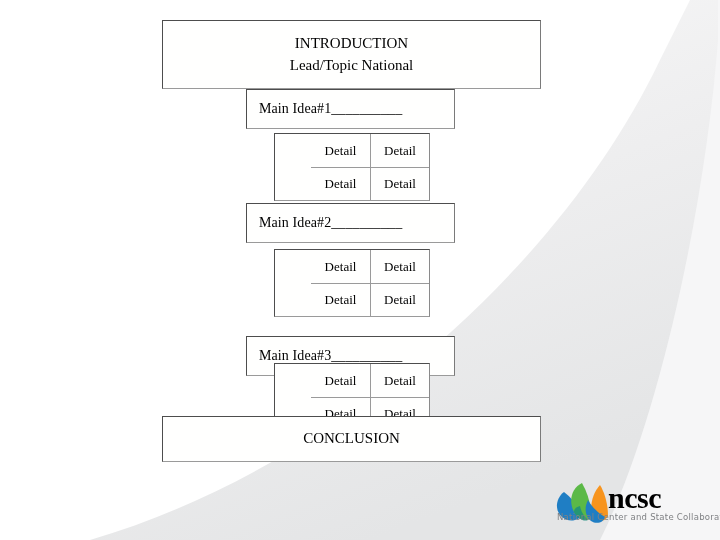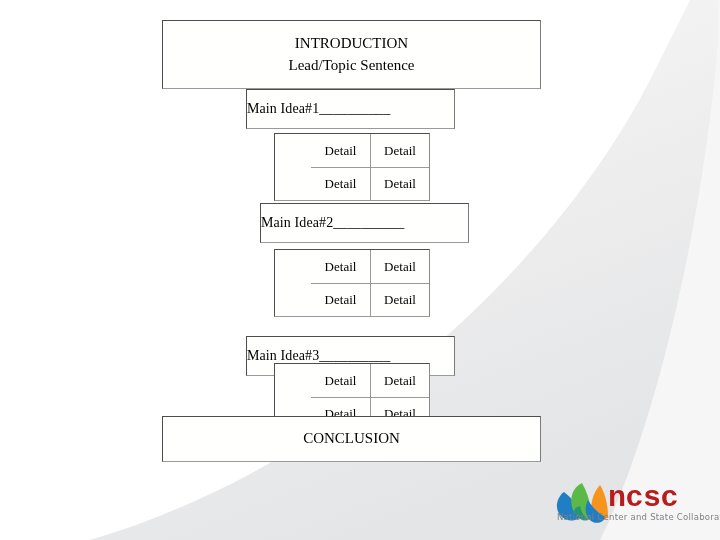--- a/index.html
+++ b/index.html
@@ -47,20 +47,21 @@
   #intro-box  { top: 20px;  height: 69px; justify-content: flex-start; padding-top: 12px; text-align: right; }
   #conclusion-box { top: 416px; height: 46px; }
 
   .main-idea-box {
     left: 246px;
     width: 209px;
     height: 40px;
     font-size: 14px;
     align-items: flex-start;
     justify-content: center;
+    padding-left: 12px;
   }
   .main-idea-box .mi-label { white-space: pre; letter-spacing: 0.1px; }
 
   .detail-table {
     position: absolute;
     left: 274px;
     width: 156px;
     box-sizing: border-box;
     border: 1px solid #4d4d4d;
     border-right-color: #8a8a8a;
@@ -87,25 +88,25 @@
     position: absolute;
     left: 548px;
     top: 476px;
     width: 168px;
     height: 52px;
   }
   #ncsc-wordmark {
     position: absolute;
     left: 608px;
     top: 481px;
-    font-family: Liberation Mono, monospace;
+    font-family: Liberation Serif, serif;
     font-size: 30px;
     font-weight: bold;
     letter-spacing: -0.5px;
-    color: #b91c1c;
+    color: #000000;
   }
   #ncsc-tagline {
     position: absolute;
     left: 557px;
     top: 512px;
     font-family: "DejaVu Sans", sans-serif;
     font-size: 8.5px;
     letter-spacing: 0.25px;
     color: #808285;
     white-space: nowrap;
@@ -123,34 +124,34 @@
         <stop offset="55%" stop-color="#eeeeef"></stop>
         <stop offset="100%" stop-color="#e4e5e6"></stop>
       </linearGradient>
     </defs>
     <path d="M 690 0 L 720 0 L 720 540 L 90 540 C 330 470 560 270 660 60 Z" fill="url(#swooshGrad)"></path>
     <path d="M 718 0 L 720 0 L 720 540 L 600 540 C 660 420 706 200 718 40 Z" fill="#f6f6f7"></path>
   </svg>
 
   <div class="flow-box band-box" id="intro-box">
     <div>INTRODUCTION</div>
-    <div>Lead/Topic Sentence</div>
+    <div>Lead/Topic National</div>
   </div>
 
   <div class="flow-box main-idea-box" style="top:89px;">
     <span class="mi-label">Main Idea#1__________</span>
   </div>
   <div class="detail-table" style="top:133px;">
     <div class="detail-cell col1 row1">Detail</div>
     <div class="detail-cell col2 row1">Detail</div>
     <div class="detail-cell col1 row2">Detail</div>
     <div class="detail-cell col2 row2">Detail</div>
   </div>
 
-  <div class="flow-box main-idea-box" style="top:203px;margin-left:14px;">
+  <div class="flow-box main-idea-box" style="top:203px;">
     <span class="mi-label">Main Idea#2__________</span>
   </div>
   <div class="detail-table" style="top:249px;">
     <div class="detail-cell col1 row1">Detail</div>
     <div class="detail-cell col2 row1">Detail</div>
     <div class="detail-cell col1 row2">Detail</div>
     <div class="detail-cell col2 row2">Detail</div>
   </div>
 
   <div class="flow-box main-idea-box" style="top:336px;">

